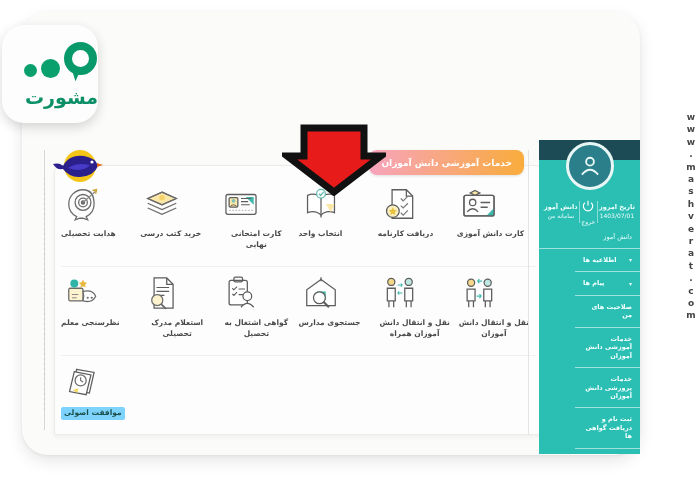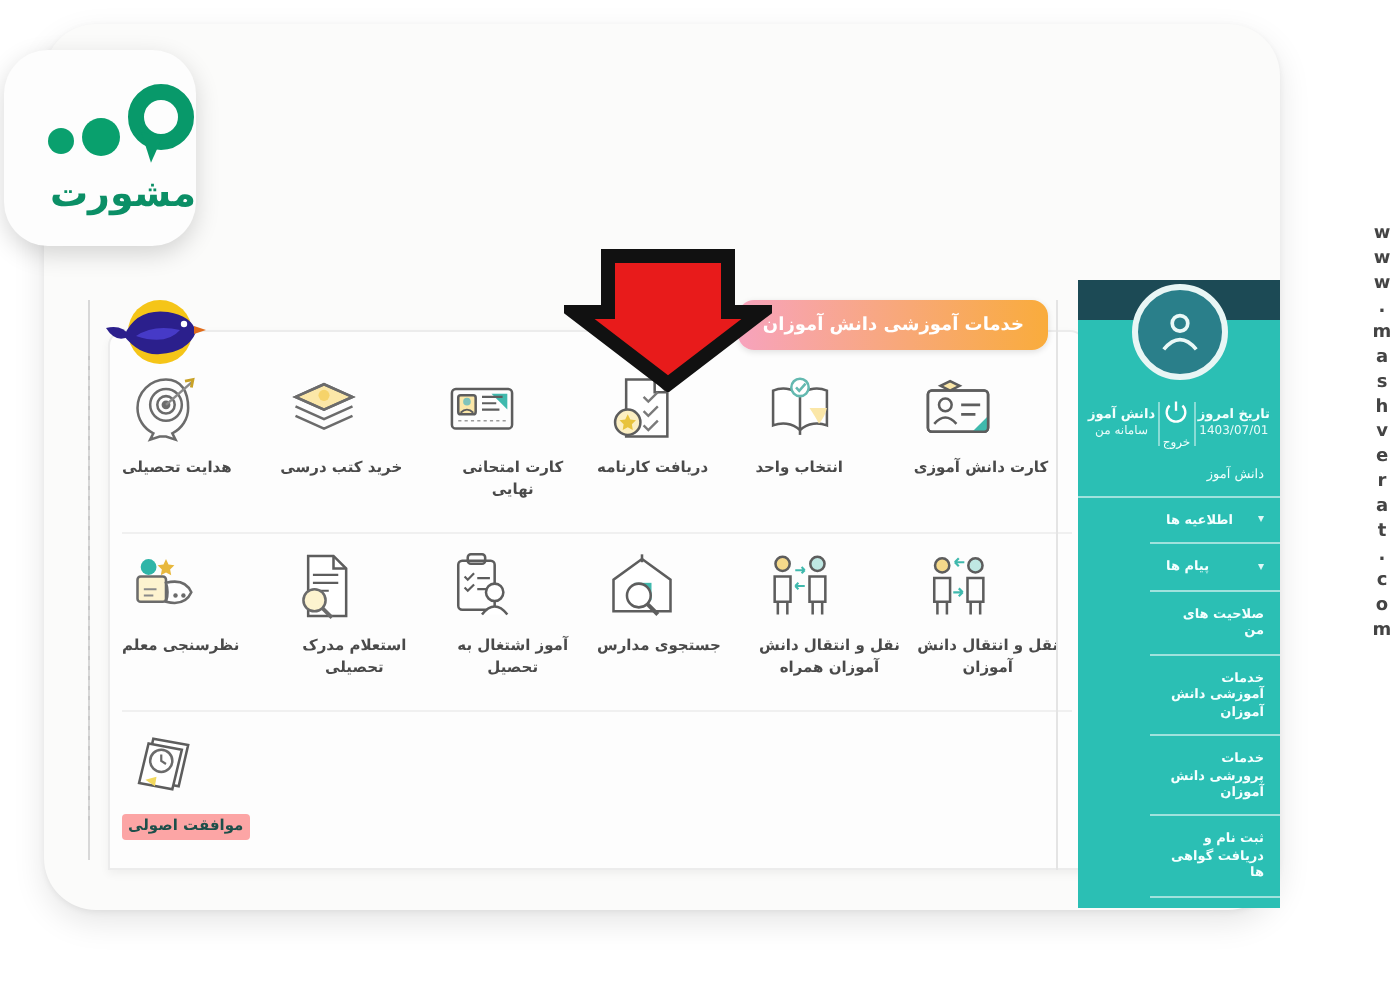--- a/index.html
+++ b/index.html
@@ -135,21 +135,21 @@
     margin-bottom: 5px;
   }
   .cell-icon svg { width: 40px; height: 38px; }
   .cell-label {
     font-size: 7.5px; line-height: 1.45;
     color:#4a4a4a; text-align:center;
     direction:rtl; max-width: 74px;
     font-weight: 600;
   }
   .cell-label.hl {
-    background:#fca5a5; padding: 1px 3px; border-radius:2px; color:#1d4f4a;
+    background:#7dd3fc; padding: 1px 3px; border-radius:2px; color:#1d4f4a;
   }
 
   
   .bird-orn { position:absolute; left: 18px; top: 6px; width: 52px; height: 46px; z-index: 8; }
 
   
   .red-arrow { position:absolute; left: 282px; top: 124px; width: 104px; height: 72px; z-index: 30; }
 
   
   .side-panel {
@@ -267,43 +267,43 @@
                 <path d="M24 17 h13 M24 21 h9 M24 25 h11" stroke="#5d5d5d" stroke-width="1.4"></path>
                 <path d="M9 32 h30" stroke="#9b9b9b" stroke-width="1" stroke-dasharray="2 2"></path>
               </svg>
             </div>
             <div class="cell-label">کارت امتحانی نهایی</div>
           </div>
 
           <div class="grid-cell">
             <div class="cell-icon">
               <svg viewBox="0 0 48 48" fill="none" stroke="#5d5d5d" stroke-width="1.6">
+                <path d="M24 16 C19 11 12 11 7 13 v22 c5-2 12-2 17 3 5-5 12-5 17-3 V13 c-5-2-12-2-17 3z" fill="#fff"></path>
+                <path d="M24 16 v25"></path>
+                <path d="M30 24 q4 6 6 10 q4-5 5-10" fill="#fbe7a8" stroke="none"></path>
+                <circle cx="24" cy="11" r="5.5" fill="#fff" stroke="#63b9b0"></circle>
+                <path d="M21.5 11 l2 2.2 l4-4.6" stroke="#63b9b0" stroke-width="1.6"></path>
+              </svg>
+            </div>
+            <div class="cell-label">انتخاب واحد</div>
+          </div>
+
+          <div class="grid-cell">
+            <div class="cell-icon">
+              <svg viewBox="0 0 48 48" fill="none" stroke="#5d5d5d" stroke-width="1.6">
                 <path d="M14 6 h18 l8 8 v28 h-26 z" fill="#fff"></path>
                 <path d="M32 6 v8 h8"></path>
                 <path d="M25 17 l3 3 l6-6" stroke="#7a7a7a" stroke-width="1.5"></path>
                 <path d="M25 26 l3 3 l6-6" stroke="#7a7a7a" stroke-width="1.5"></path>
                 <path d="M25 35 l3 3 l6-6" stroke="#7a7a7a" stroke-width="1.5"></path>
                 <circle cx="15" cy="33" r="8" fill="#fcefc2" stroke="#5d5d5d"></circle>
                 <path d="M15 28 l1.6 3.3 3.6.5 -2.6 2.5 .6 3.6 -3.2-1.7 -3.2 1.7 .6-3.6 -2.6-2.5 3.6-.5z" fill="#e8c33d" stroke="none"></path>
               </svg>
             </div>
             <div class="cell-label">دریافت کارنامه</div>
-          </div>
-
-          <div class="grid-cell">
-            <div class="cell-icon">
-              <svg viewBox="0 0 48 48" fill="none" stroke="#5d5d5d" stroke-width="1.6">
-                <path d="M24 16 C19 11 12 11 7 13 v22 c5-2 12-2 17 3 5-5 12-5 17-3 V13 c-5-2-12-2-17 3z" fill="#fff"></path>
-                <path d="M24 16 v25"></path>
-                <path d="M30 24 q4 6 6 10 q4-5 5-10" fill="#fbe7a8" stroke="none"></path>
-                <circle cx="24" cy="11" r="5.5" fill="#fff" stroke="#63b9b0"></circle>
-                <path d="M21.5 11 l2 2.2 l4-4.6" stroke="#63b9b0" stroke-width="1.6"></path>
-              </svg>
-            </div>
-            <div class="cell-label">انتخاب واحد</div>
           </div>
 
           <div class="grid-cell">
             <div class="cell-icon">
               <svg viewBox="0 0 48 48" fill="none" stroke="#5d5d5d" stroke-width="1.6">
                 <rect x="5" y="13" width="38" height="26" rx="2.5"></rect>
                 <path d="M33 39 h10 v-10 z" fill="#3fb9ad" stroke="none"></path>
                 <rect x="5" y="13" width="38" height="26" rx="2.5"></rect>
                 <circle cx="16" cy="22" r="4"></circle>
                 <path d="M9 34 q7-8 14 0"></path>
@@ -350,21 +350,21 @@
             <div class="cell-icon">
               <svg viewBox="0 0 48 48" fill="none" stroke="#5d5d5d" stroke-width="1.6">
                 <rect x="9" y="8" width="23" height="31" rx="2.5" fill="#fff"></rect>
                 <rect x="15" y="4" width="11" height="6" rx="2"></rect>
                 <path d="M13 18 l2 2 l4-4 M21 19 h8" stroke-width="1.4"></path>
                 <path d="M13 25 l2 2 l4-4 M21 26 h8" stroke-width="1.4"></path>
                 <circle cx="32" cy="28" r="5.5" fill="#fff"></circle>
                 <path d="M24 42 q8-10 16 0" fill="#fff"></path>
               </svg>
             </div>
-            <div class="cell-label">آموز اشتغال به تحصیل</div>
+            <div class="cell-label">گواهی اشتغال به تحصیل</div>
           </div>
 
           <div class="grid-cell">
             <div class="cell-icon">
               <svg viewBox="0 0 48 48" fill="none" stroke="#5d5d5d" stroke-width="1.6">
                 <path d="M24 7 L42 20 v20 h-36 V20 z" fill="#fff"></path>
                 <path d="M24 4 v5"></path>
                 <rect x="19" y="22" width="11" height="11" fill="#3fb9ad" stroke="none"></rect>
                 <circle cx="22" cy="30" r="7.5" fill="#fff" stroke="#5d5d5d"></circle>
                 <path d="M27 35 l7 7" stroke-width="2.6"></path>

